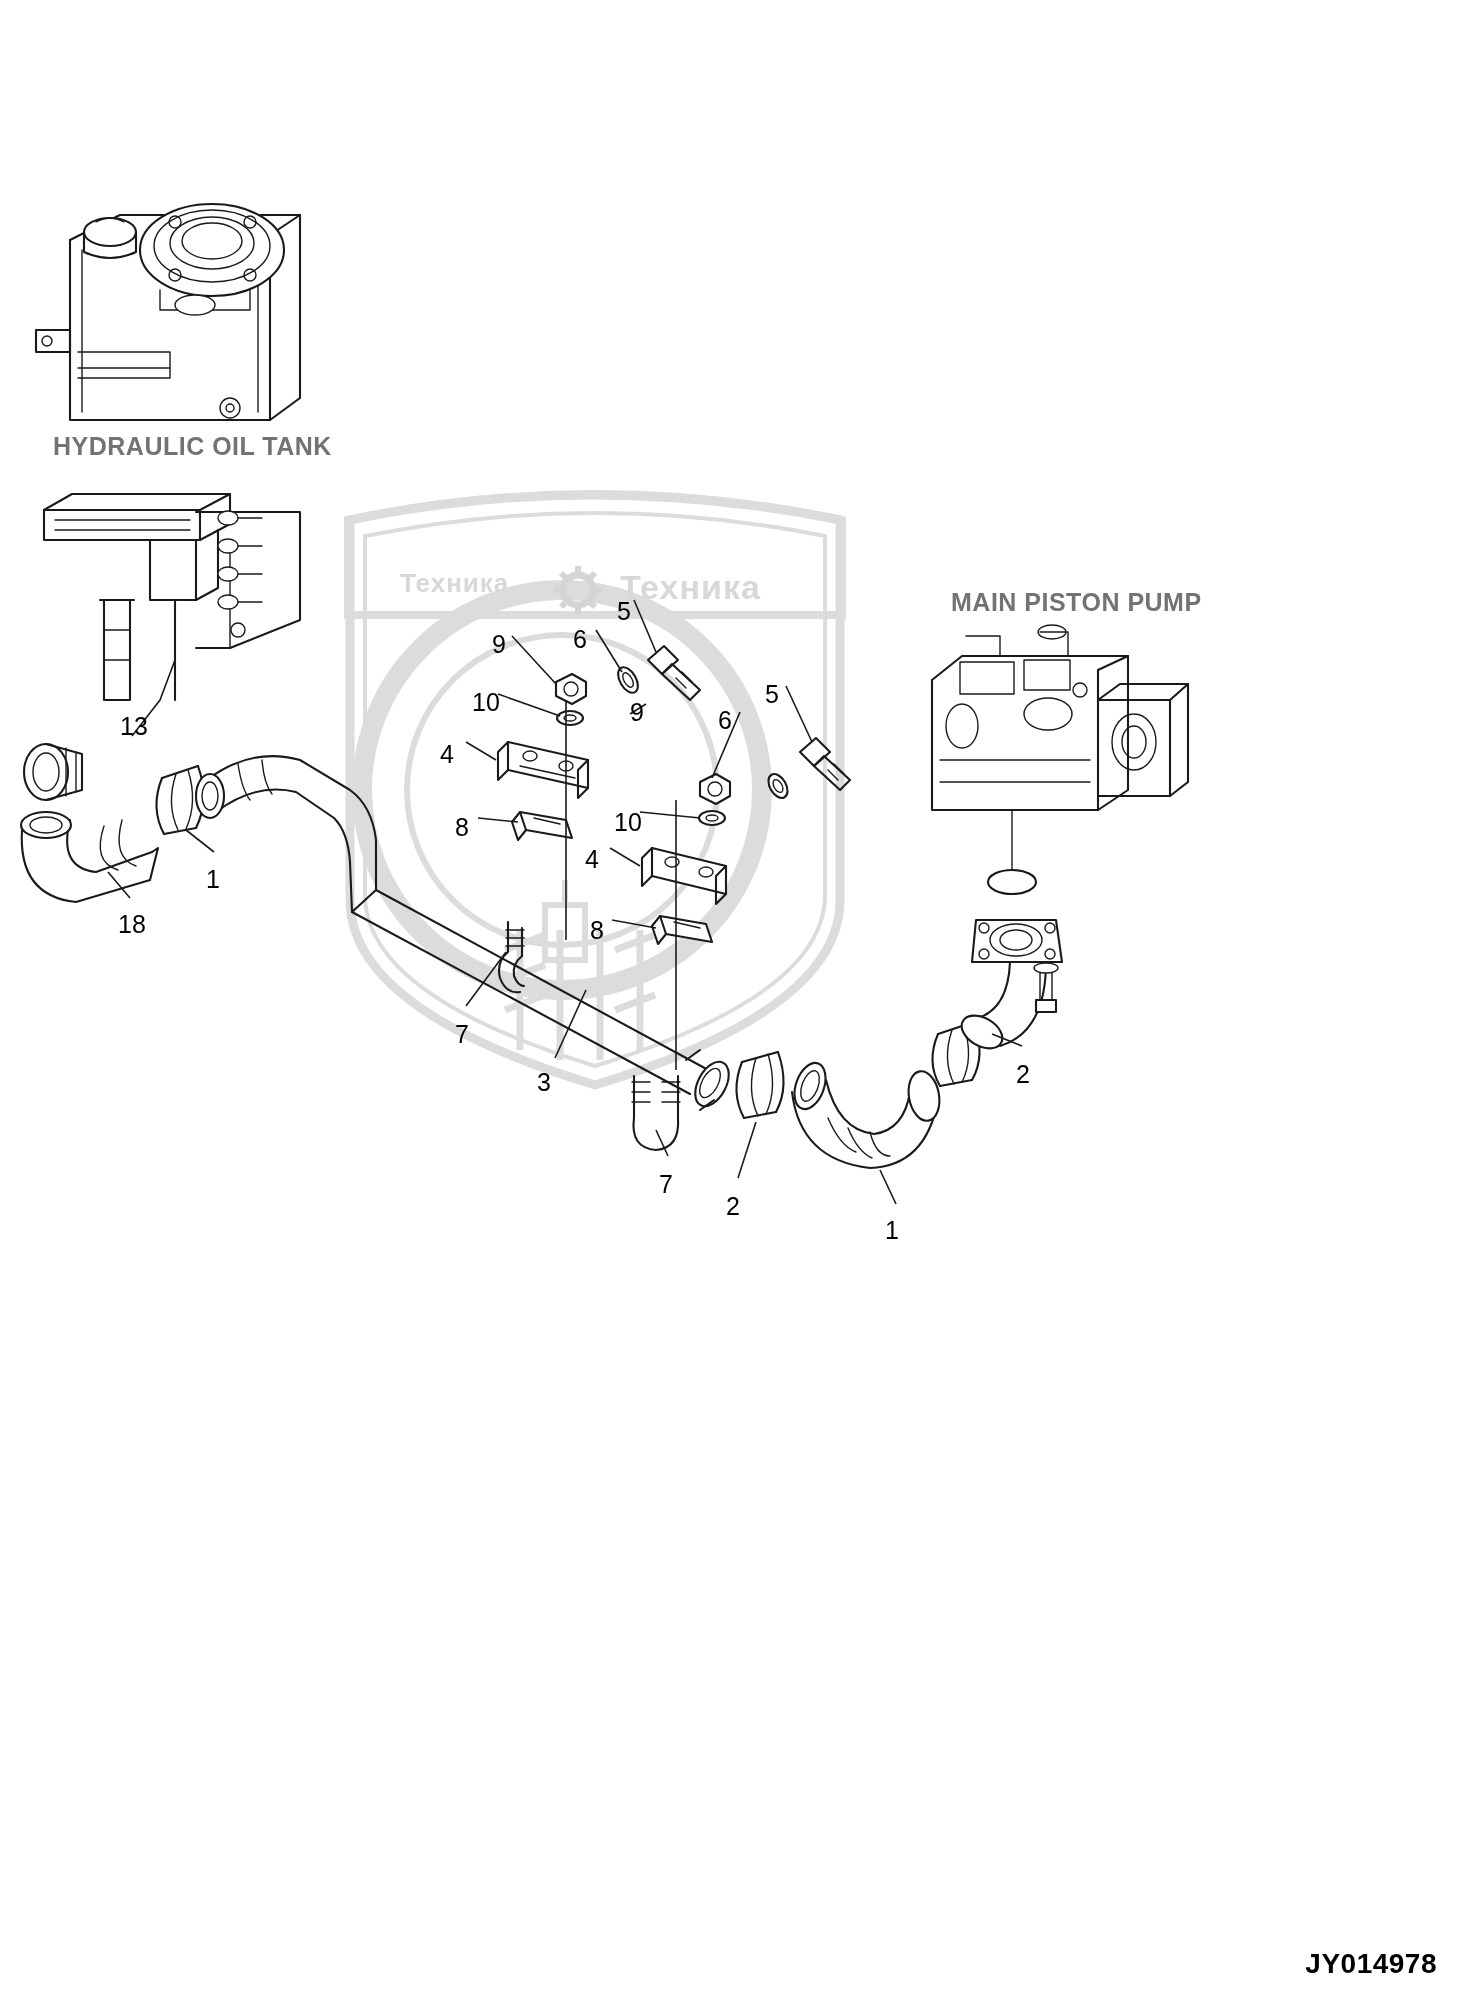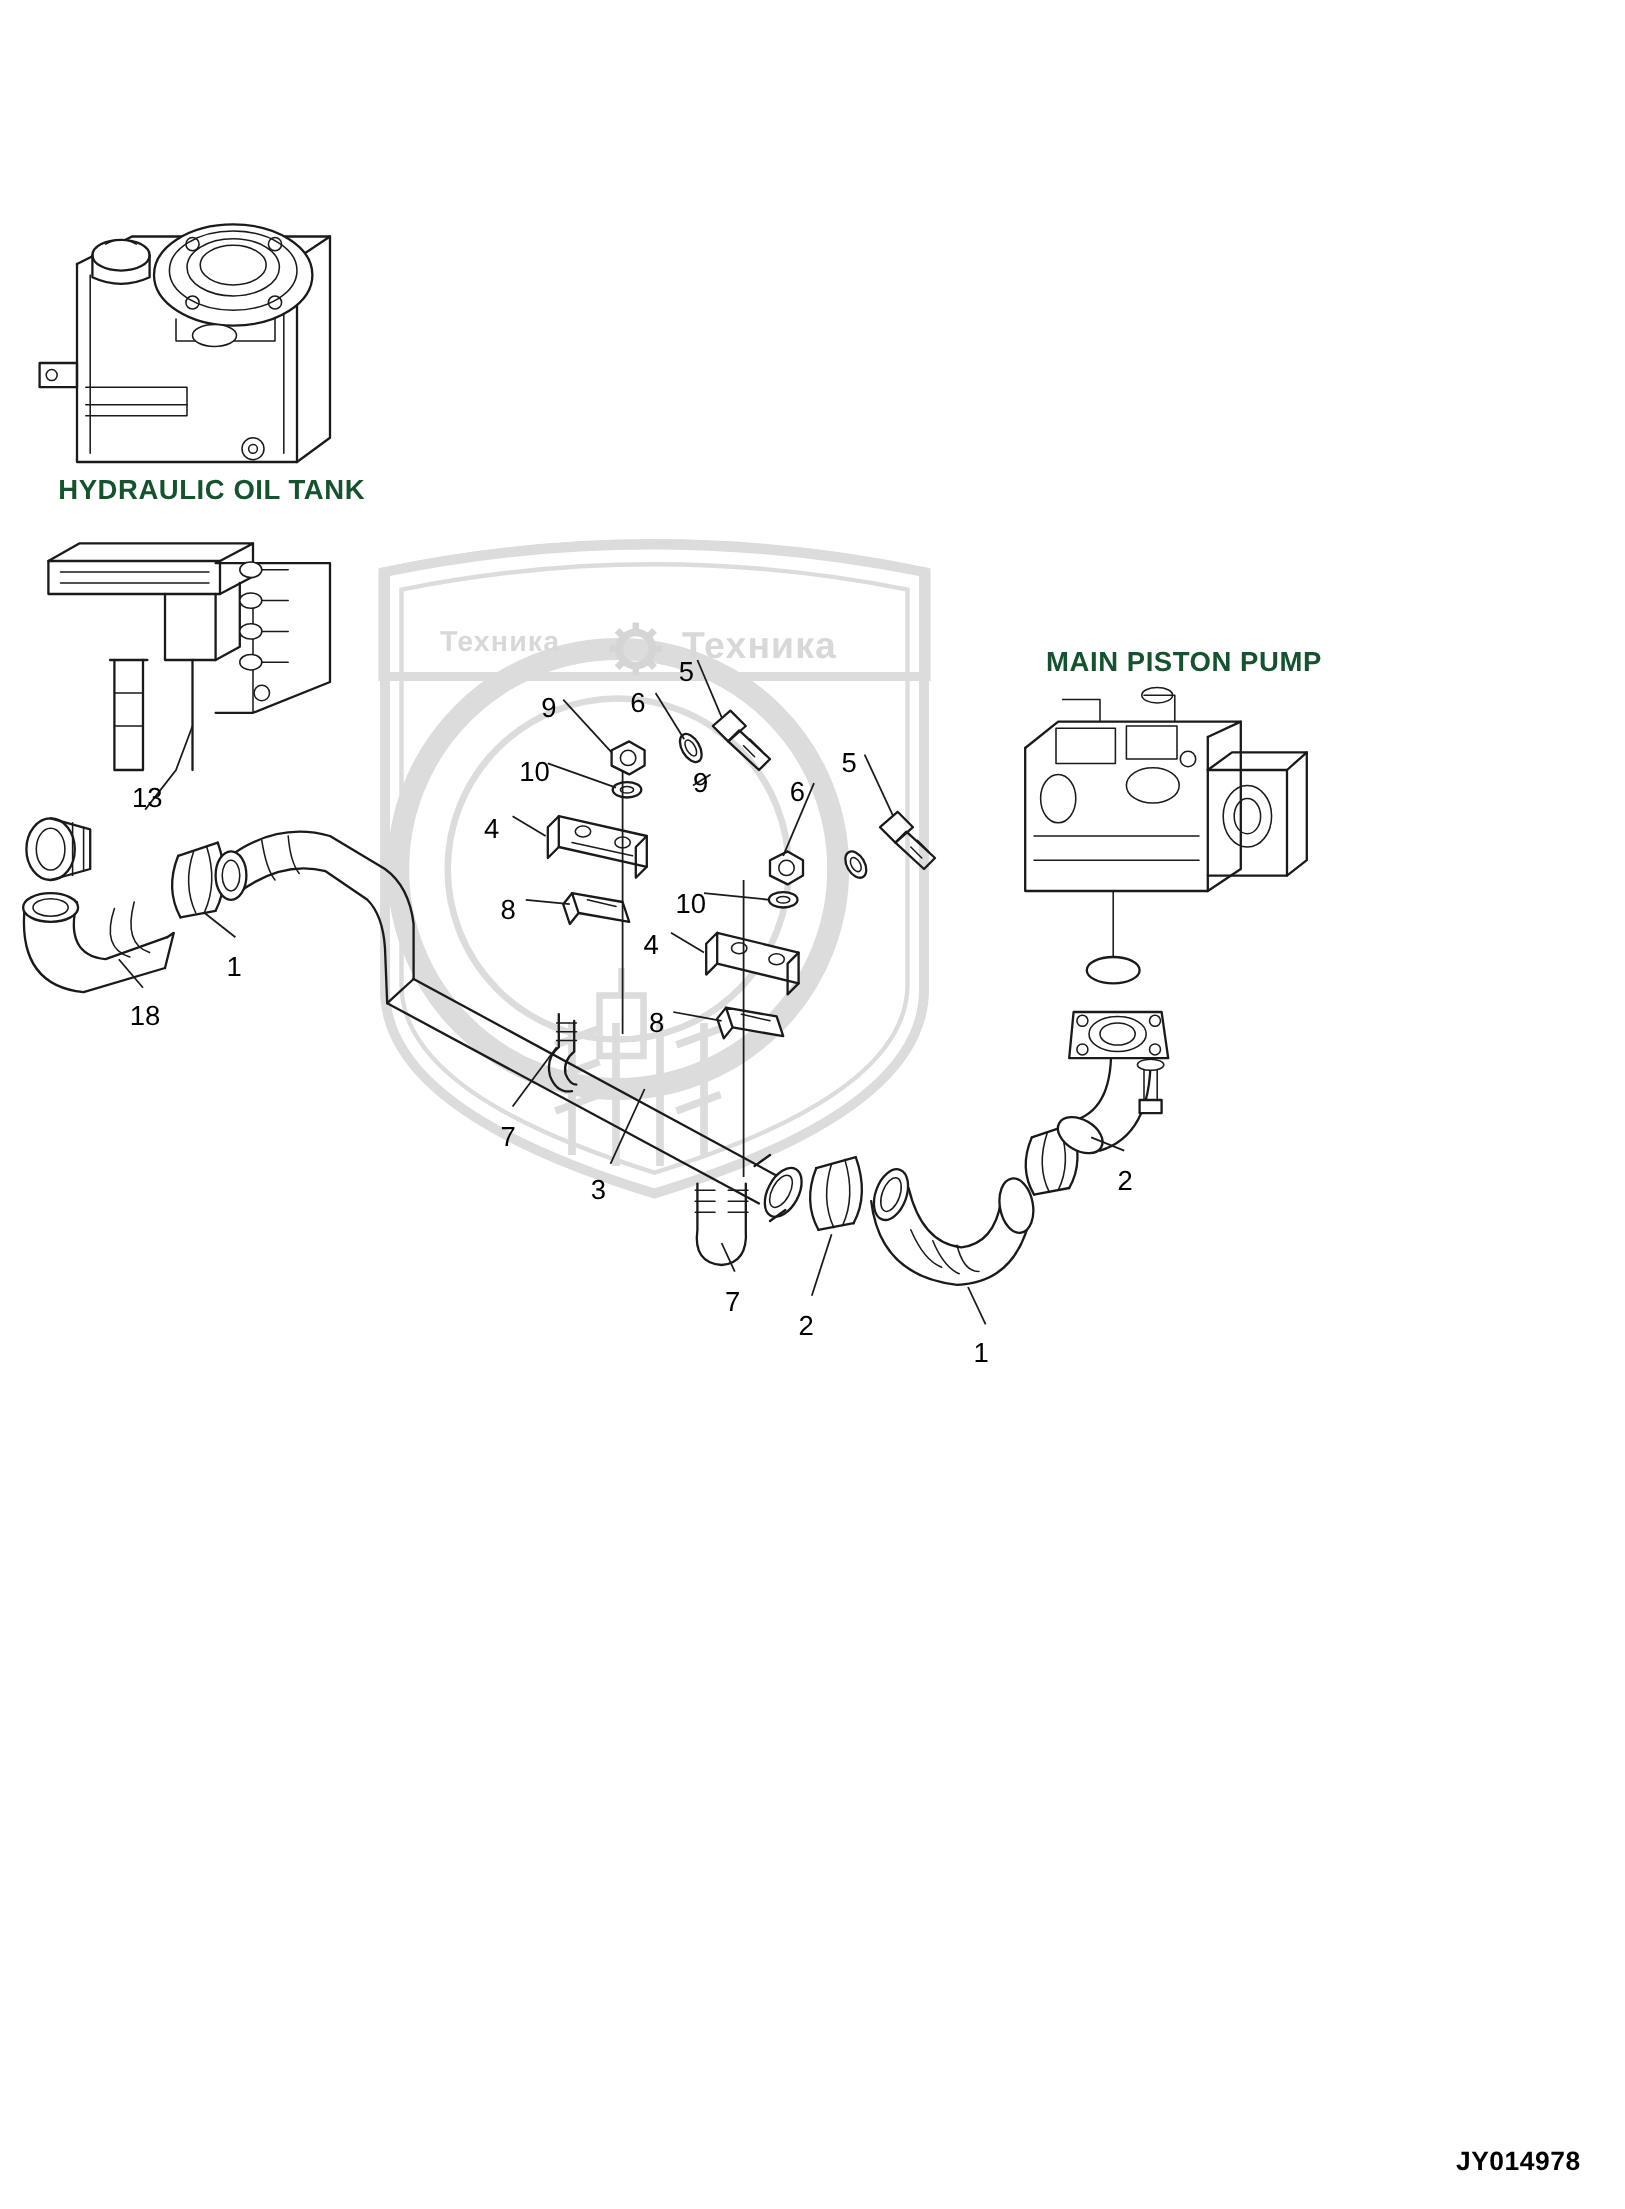--- a/index.html
+++ b/index.html
@@ -23,37 +23,37 @@
     left: 0;
     top: 0;
     width: 1477px;
     height: 2008px;
   }
   .section-title {
     position: absolute;
     font-weight: bold;
     font-size: 25px;
     letter-spacing: 0.5px;
-    color: #14532d;
+    color: #737373;
     white-space: nowrap;
   }
   #title-tank { left: 53px; top: 432px; }
   #title-pump { left: 951px; top: 588px; }
   .callout {
     position: absolute;
     font-size: 25px;
     color: #000;
     font-family: "Liberation Sans", sans-serif;
     white-space: nowrap;
   }
   #drawing-code {
     position: absolute;
     right: 40px;
     bottom: 28px;
-    font-size: 24px;
+    font-size: 28px;
     font-weight: bold;
     letter-spacing: 0.5px;
     color: #000;
   }
   
   #watermark {
     position: absolute;
     left: 290px;
     top: 490px;
     width: 560px;

